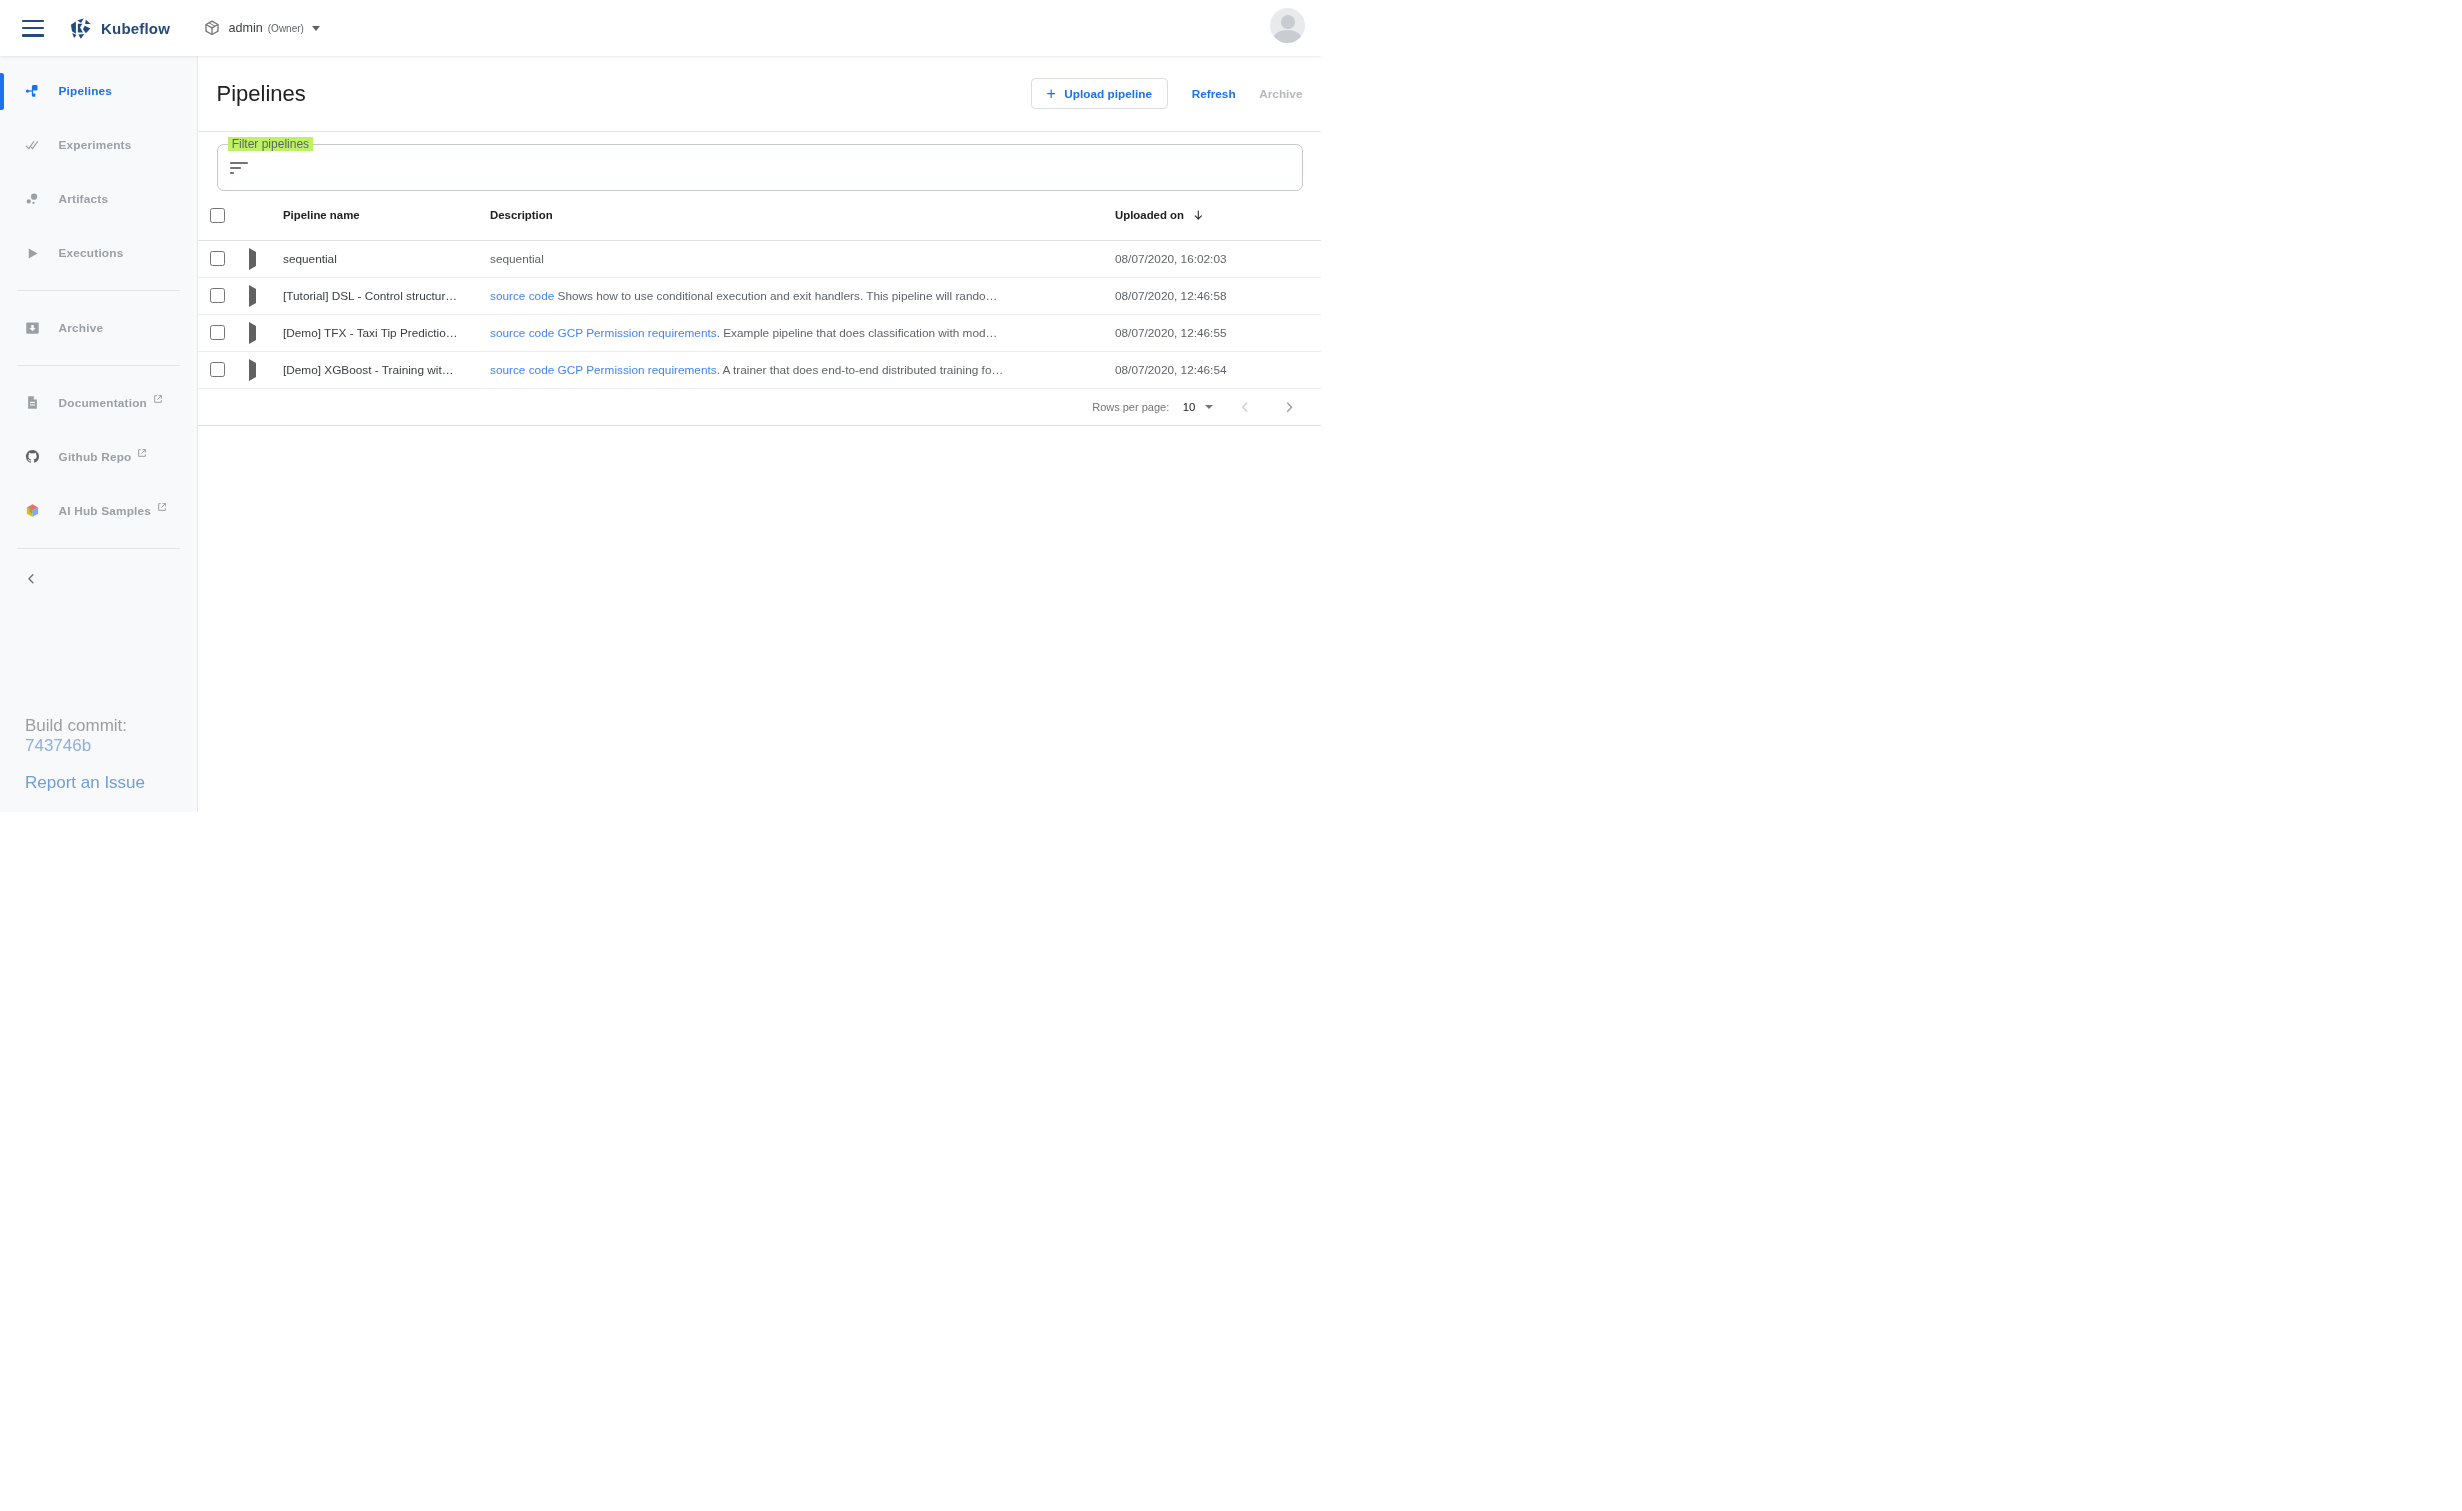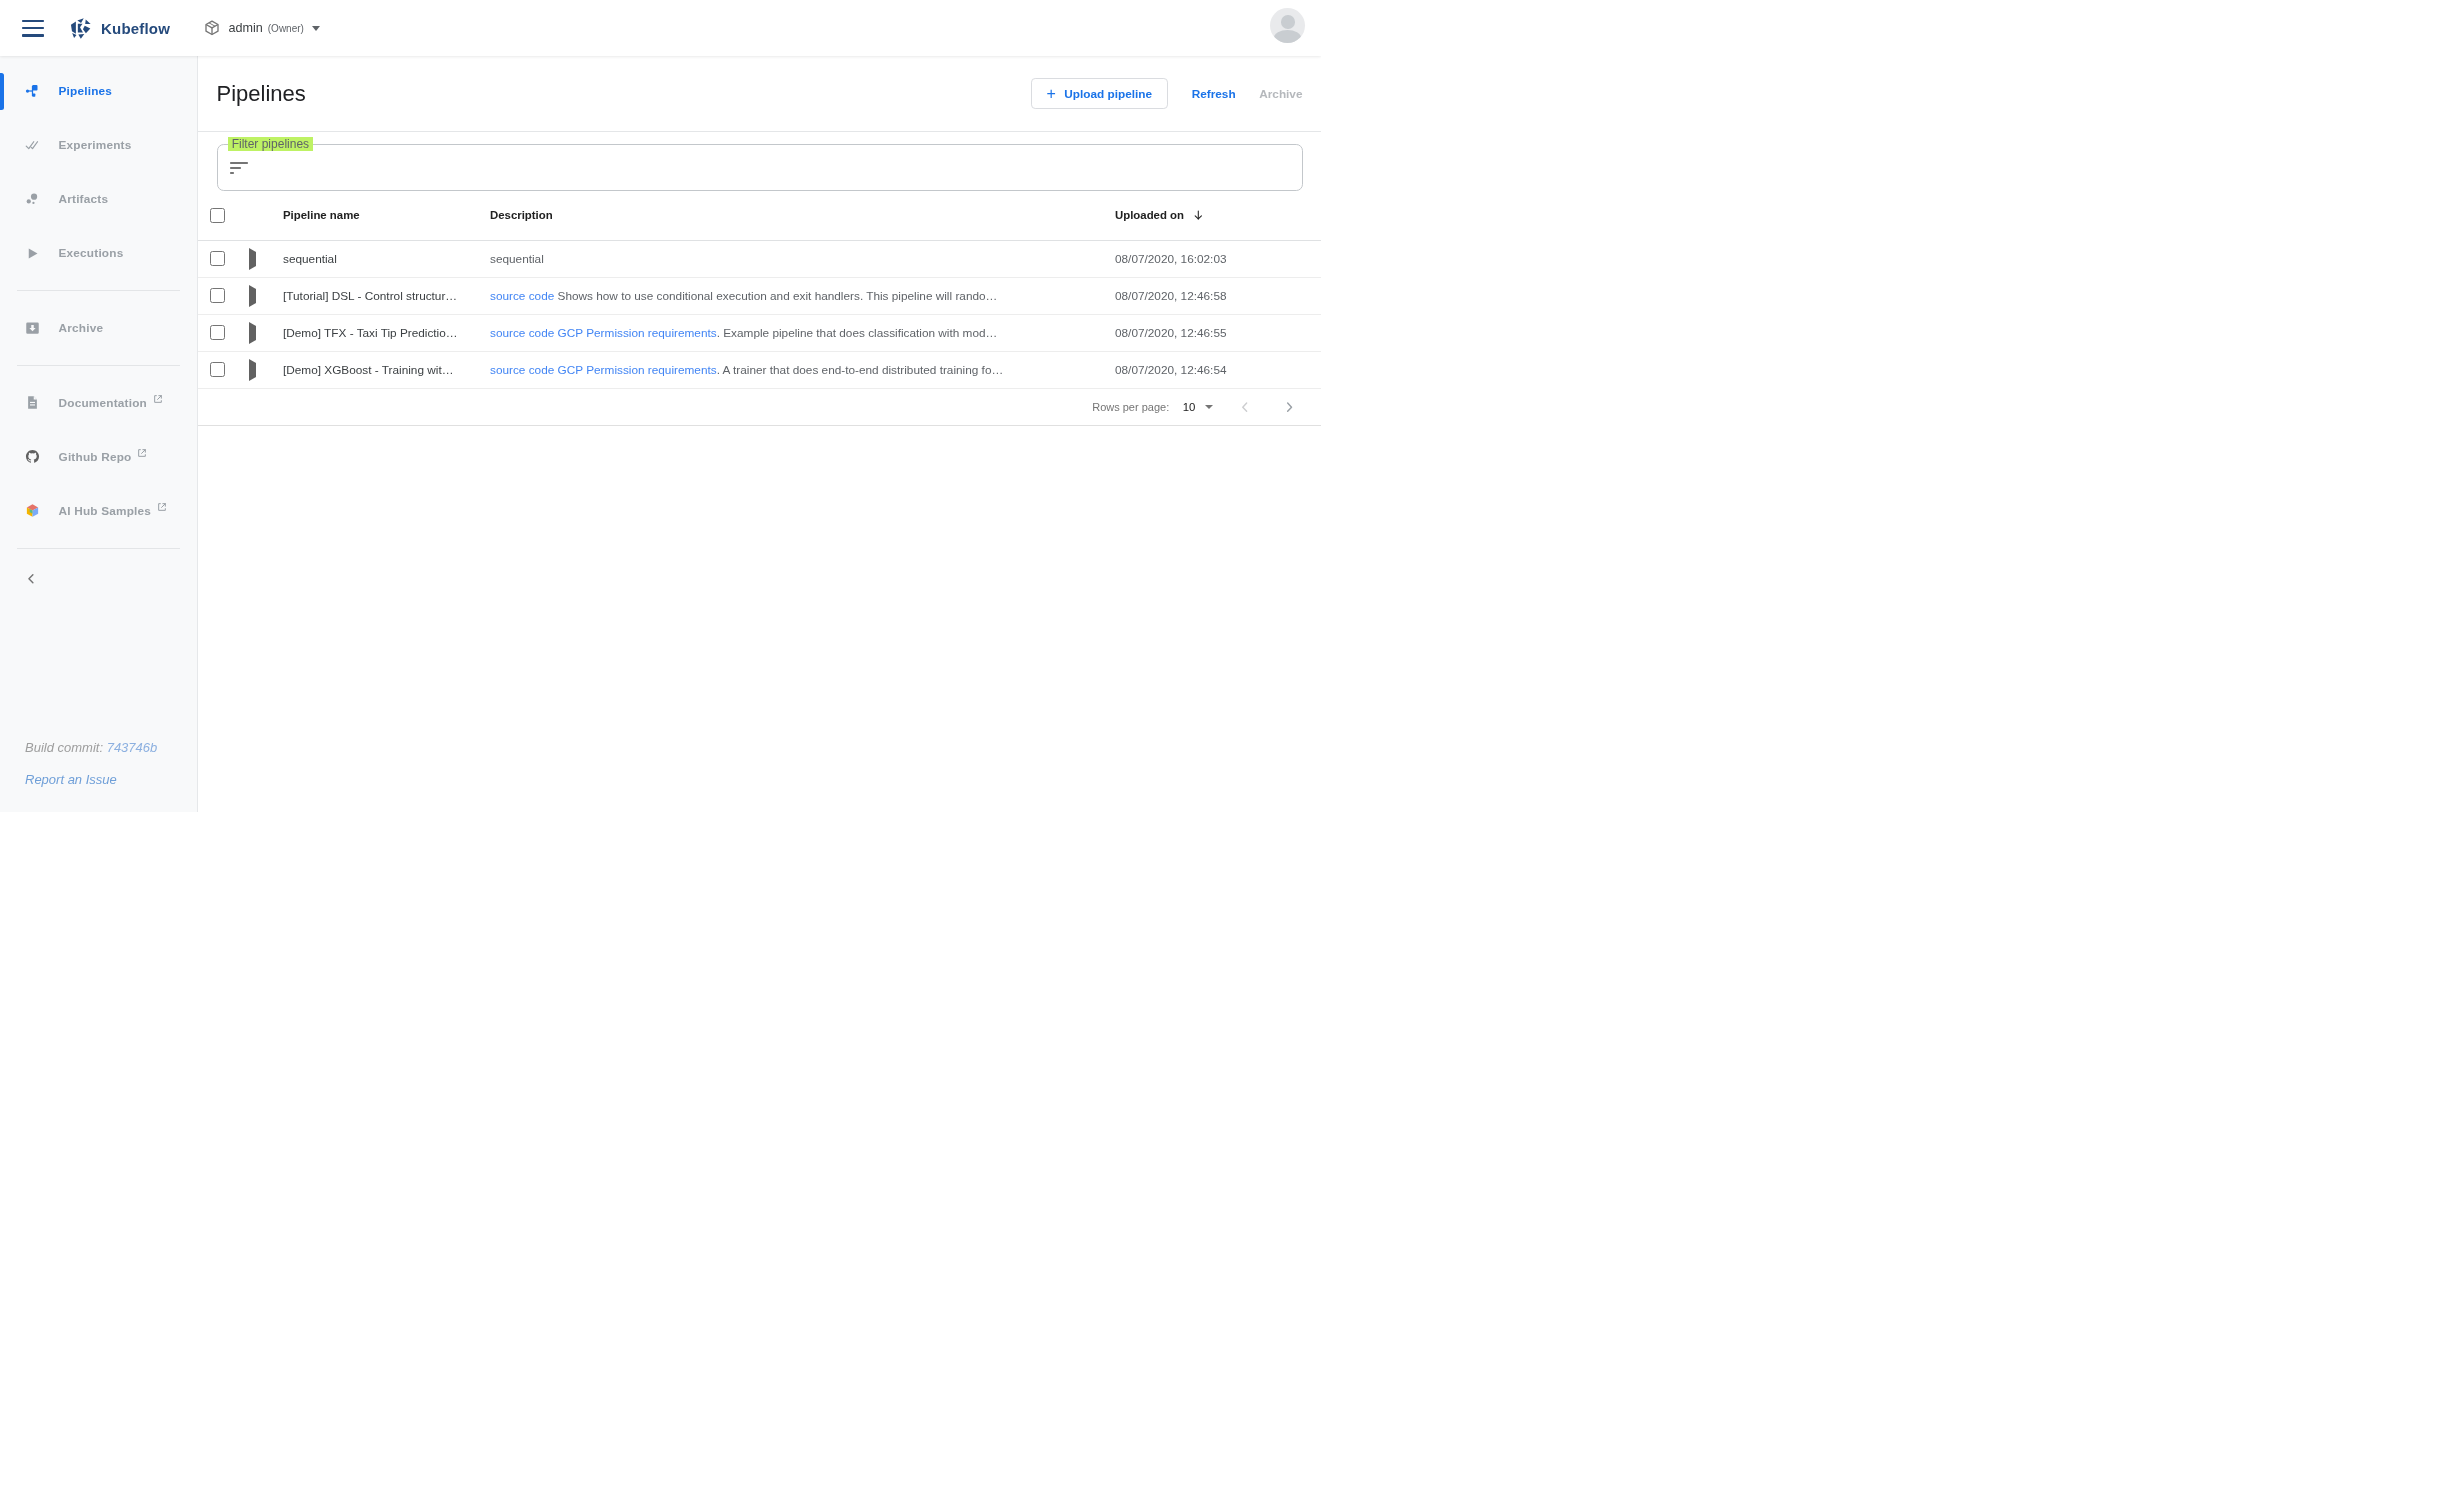--- a/index.html
+++ b/index.html
@@ -32,21 +32,21 @@
              border-right:0.8px solid #e6e8ea; padding-top:8.4px; }
   .nav-item { position:relative; height:54px; display:flex; align-items:center; padding-left:25px; cursor:pointer; }
   .nav-icon { width:15px; height:15px; flex:0 0 15px; display:flex; align-items:center; justify-content:center; }
   .nav-label { margin-left:18.5px; font-size:11.8px; font-weight:bold; color:#9aa0a6; letter-spacing:0.2px; }
   .nav-item.active .nav-label { color:#1a73e8; }
   .nav-item.active::before { content:""; position:absolute; left:0; top:8.4px; width:4.2px; height:37px;
                              background:#1a73e8; border-radius:0 2.5px 2.5px 0; }
   .nav-divider { height:0.8px; background:#e3e5e7; margin:10px 17px; }
   .ext-icon { margin-left:5.9px; margin-top:-6.7px; }
   .collapse-item { height:40px; display:flex; align-items:center; padding-left:25px; cursor:pointer; }
-  .side-foot { position:absolute; left:25px; bottom:26px; font-size:13px;font-style:italic; }
+  .side-foot { position:absolute; left:25px; bottom:20px; font-size:17px; }
   .build-line { color:#9e9e9e; margin-bottom:17px; }
   .build-link { color:#8cb0e0; cursor:pointer; }
   .report-link { color:#6f9fd8; cursor:pointer; }
 
   
   .main { flex:1; display:flex; flex-direction:column; background:#fff; min-width:0; }
   .page-head { height:76px; display:flex; align-items:center; justify-content:space-between;
                padding:0 18.5px; border-bottom:0.8px solid #e4e6e8; }
   .page-title { font-size:22px; font-weight:400; color:#202124; }
   .actions { display:flex; align-items:center; }

